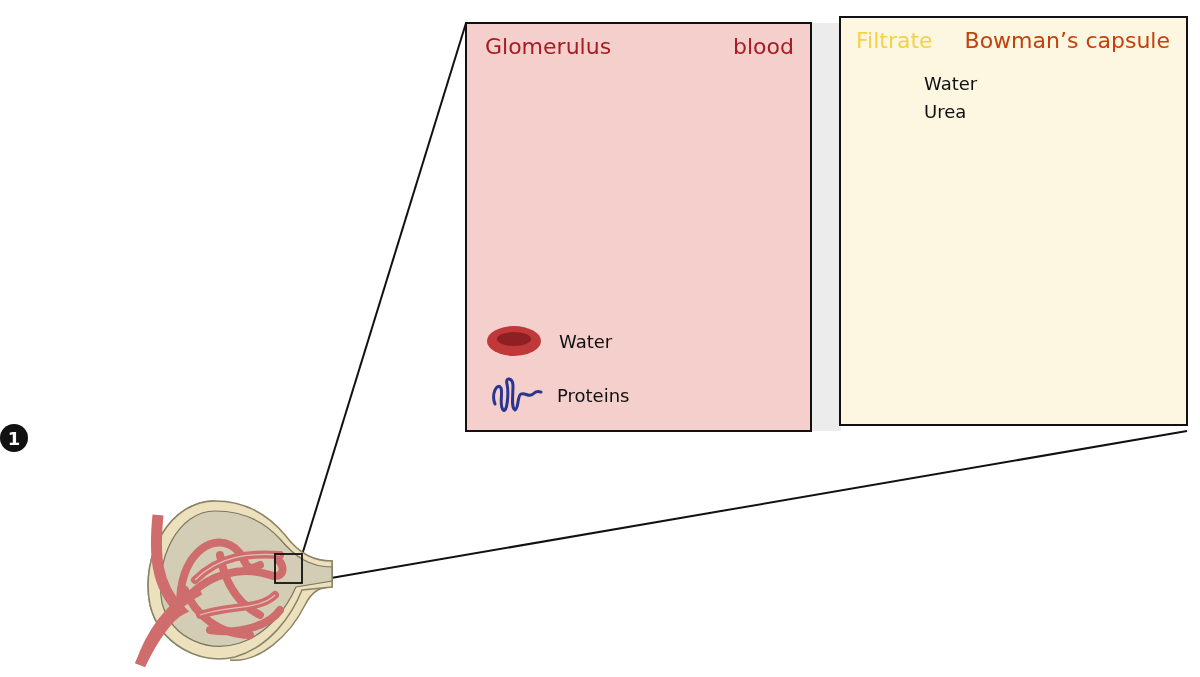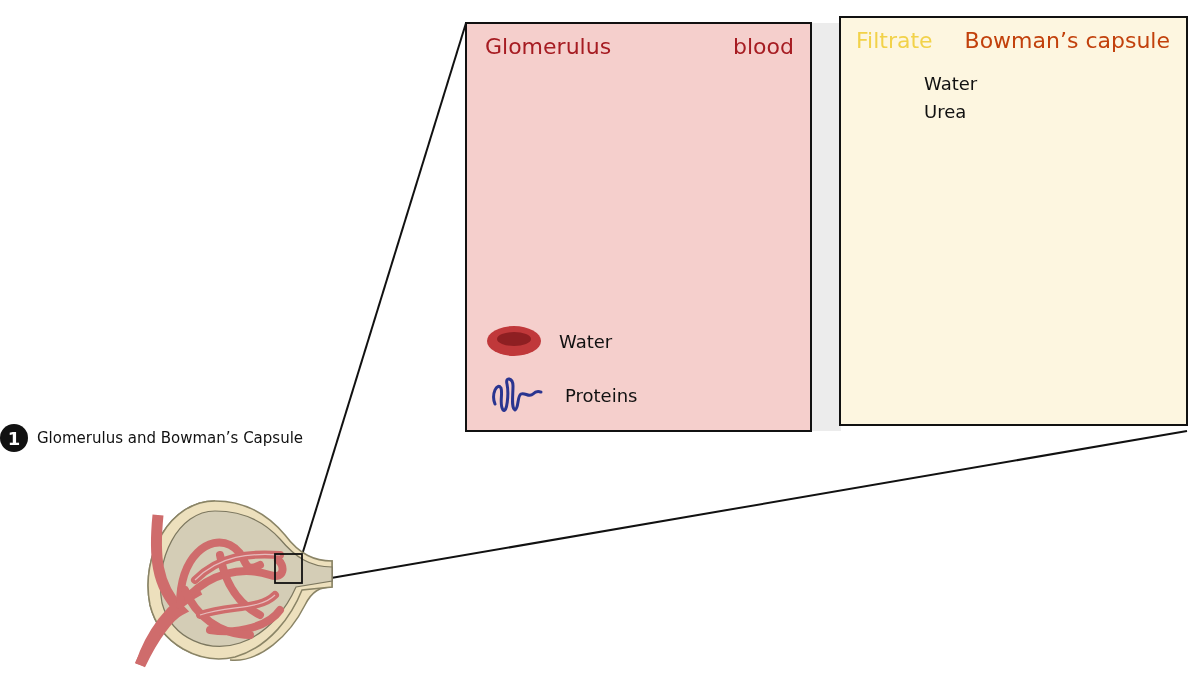--- a/index.html
+++ b/index.html
@@ -50,36 +50,35 @@
       <ellipse cx="29" cy="17" rx="27" ry="15" fill="#c0383a"></ellipse>
       <ellipse cx="29" cy="15" rx="17" ry="7" fill="#8e1f22"></ellipse>
     </svg>
     <span class="legend-label" style="margin-left:16px">Water</span>
   </div>
 
   <div class="legend-item" style="left:22px; top:350px;">
     <svg width="54" height="42" viewBox="0 0 54 42">
       <path d="M6 30 C2 20 8 8 12 14 C14 20 10 30 14 36 C18 40 20 20 18 10 C16 2 24 4 24 12 C24 22 22 34 26 36 C30 34 28 22 32 20 C36 18 40 24 44 20 C48 16 50 18 52 18" fill="none" stroke="#2a3590" stroke-width="3" stroke-linecap="round"></path>
     </svg>
-    <span class="legend-label" style="margin-left:22px">Proteins</span>
+    <span class="legend-label" style="margin-left:14px">Proteins</span>
   </div>
 </div>
 
 <div class="panel panel-filtrate">
   <span class="hdr filt-hdr-left" style="left:15px">Filtrate</span>
   <span class="hdr filt-hdr-right" style="right:16px">Bowman’s capsule</span>
   <ul class="list" id="filtrate-list">
       <li><span>Water</span></li>
       <li><span>Urea</span></li>
     </ul>
 </div>
 
 <div class="step">
   <span class="step-badge">1</span>
-  <span class="step-label">Glomerulus and Bowman’s Capsule</span>
 </div>
 
 <svg id="illustration" width="220" height="180" viewBox="0 0 220 180">
 
   <path d="M95 6 C50 6 20 60 30 110 C40 150 80 170 115 160 C150 150 175 110 182 85 C190 70 200 70 212 66 L212 92 C200 92 192 96 185 110 C170 140 140 168 110 165" fill="#ede0bd" stroke="#8a8466" stroke-width="1.5"></path>
   <path d="M95 6 C50 6 20 60 30 110 C40 150 80 170 115 162 C150 152 172 120 182 95 L212 92 L212 66 C195 66 180 60 165 40 C145 16 120 6 95 6 Z" fill="#ede0bd" stroke="#8a8466" stroke-width="1.5"></path>
   <path d="M95 16 C58 16 34 65 42 108 C52 145 90 158 120 148 C150 138 168 110 176 92 L212 86 L212 72 C190 72 175 62 160 44 C142 24 120 16 95 16 Z" fill="#d4cdb6" stroke="#7c775f" stroke-width="1.2"></path>
 
   <path d="M38 20 C34 60 36 90 60 115 C50 120 34 140 20 170" fill="none" stroke="#cf6c6c" stroke-width="11" stroke-linecap="butt"></path>
   <path d="M20 170 C30 140 50 110 80 95" fill="none" stroke="#cf6c6c" stroke-width="10"></path>

